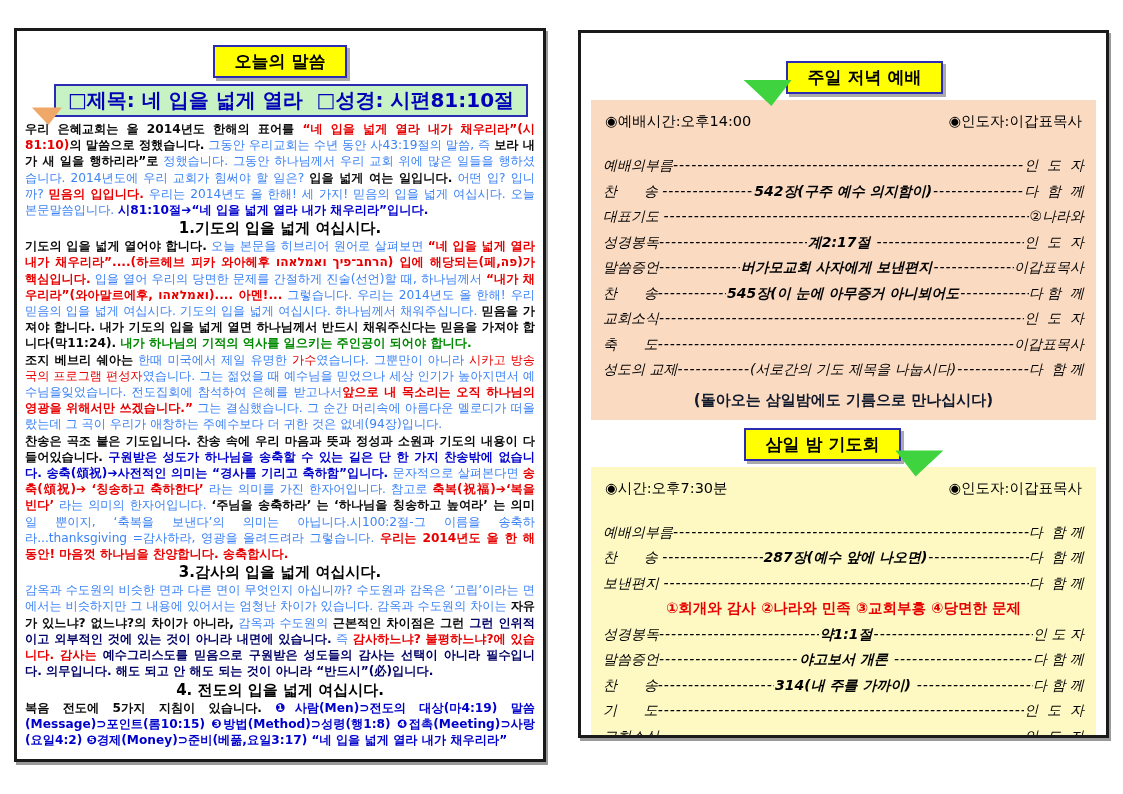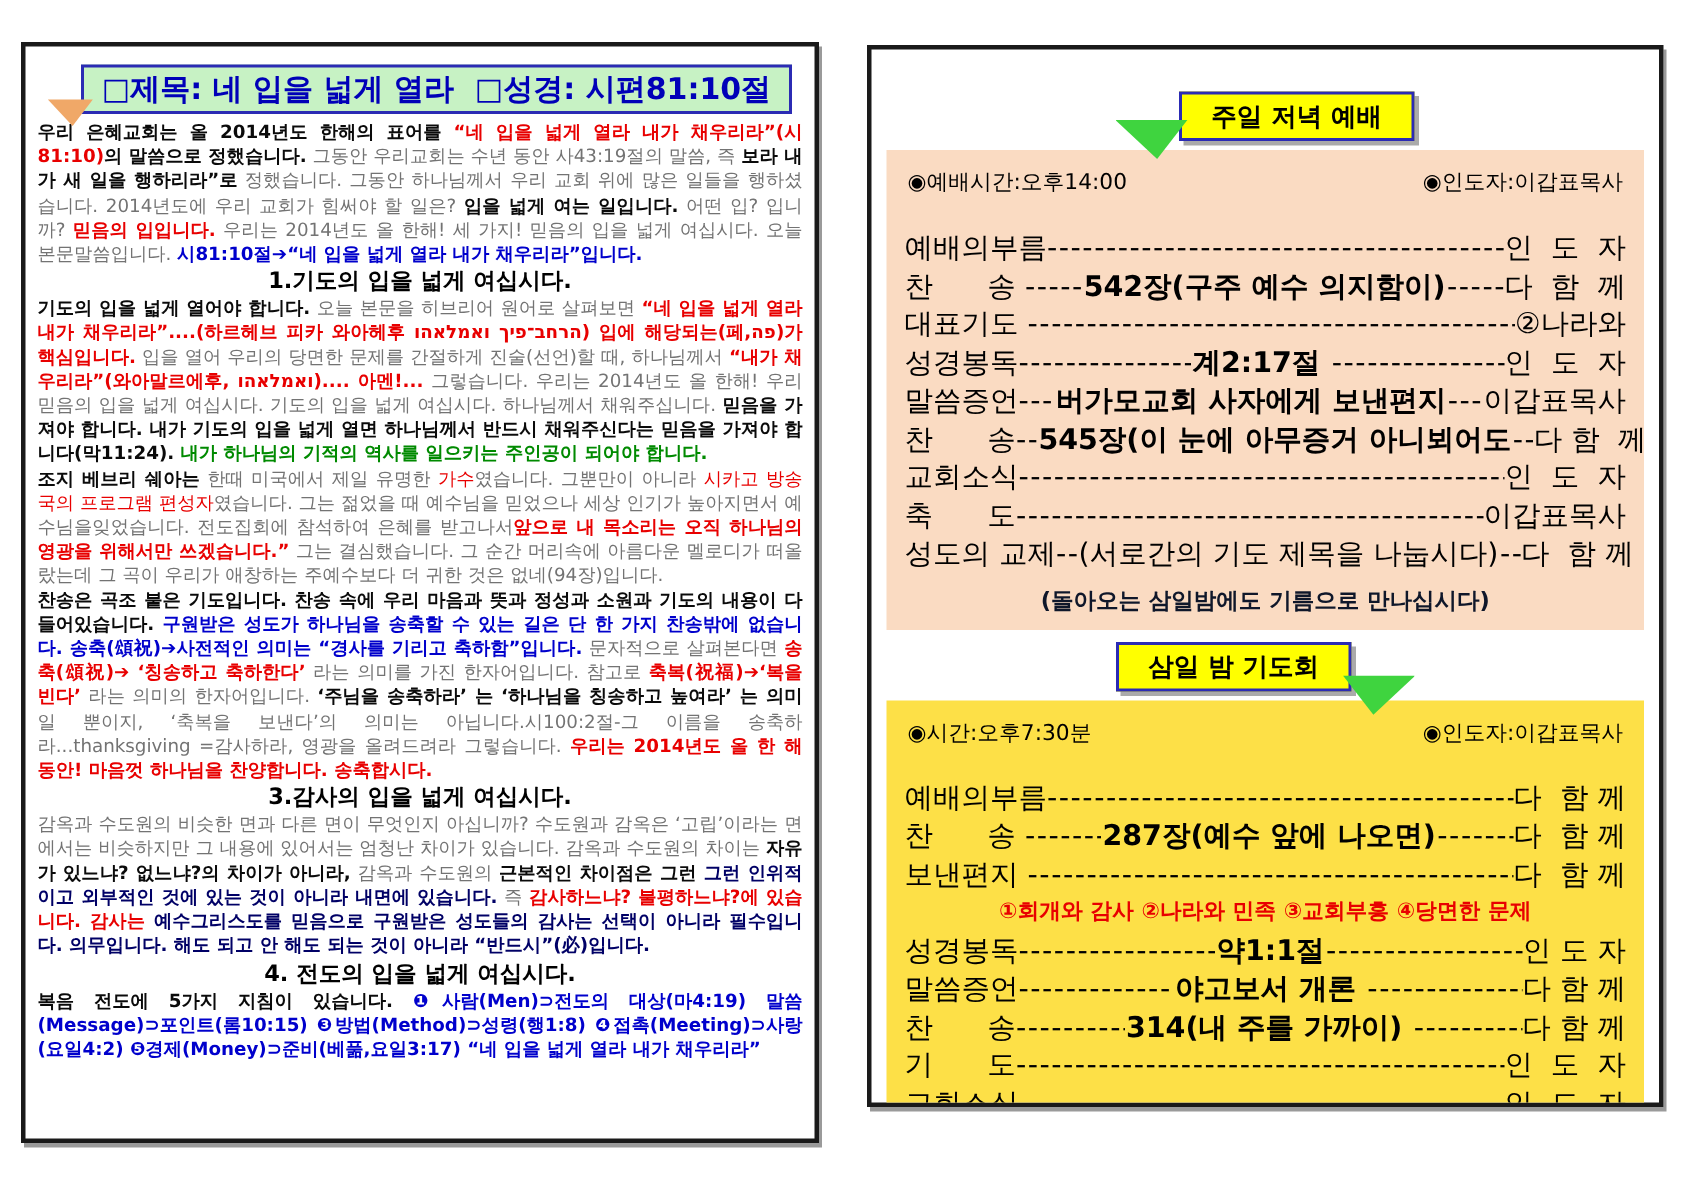--- a/index.html
+++ b/index.html
@@ -22,50 +22,53 @@
   .tri-peach{width:30px;height:22px;background:#f0a868;clip-path:polygon(0 20%,100% 20%,55% 100%);
              margin-right:-8px;margin-bottom:-8px;}
 
   
   .subtitle-row{display:flex;justify-content:center;align-items:flex-end;margin-top:6px;margin-bottom:4px;}
   .subtitle{background:#c7f2c4;border:2px solid #2b2bb4;color:#0000b8;font-weight:bold;
             font-size:20px;padding:1px 12px;white-space:pre;}
   .sermon-body{margin-top:4px;color:#1a1a1a;font-size:12.2px;line-height:16.2px;text-align:justify;}
   .para{margin:0;}
   .sec-heading{text-align:center;font-weight:bold;font-size:15px;color:#000;line-height:20px;}
-  .run-k{color:#737373;}
+  .run-k{color:#3b82f6;}
   .run-kb{color:#0a0a0a;font-weight:bold;}
   .run-r{color:#e80000;}
   .run-rb{color:#e80000;font-weight:bold;}
   .run-bb{color:#0000cc;font-weight:bold;}
   .run-gb{color:#008a00;font-weight:bold;}
   .run-nb{color:#000066;font-weight:bold;}
 
   
   .section{margin-top:2px;}
   .band{margin-top:6px;padding:8px 12px 10px 12px;}
   .info-row{display:flex;justify-content:space-between;font-size:14.5px;color:#000;
             padding:4px 2px 2px 2px;}
   .rows{margin-top:20px;}
-  .svc-row{display:flex;align-items:flex-end;font-size:19px;color:#000;line-height:25.5px;}
+  .svc-row{display:flex;align-items:flex-end;font-size:14px;color:#000;line-height:25.5px;font-style:italic;}
   .svc-label{white-space:pre;}
   .svc-right{white-space:pre;}
   .dashes{flex:1 1 0;overflow:hidden;white-space:nowrap;letter-spacing:1px;min-width:14px;}
   .svc-mid{white-space:pre;padding:0 1px;}
   .svc-mid.bold{font-weight:bold;}
   .svc-mid.redbold{font-weight:bold;color:#e80000;}
   .note-line{text-align:center;color:#e80000;font-weight:bold;font-size:14.5px;line-height:25.5px;}
   .svc-footer{text-align:center;color:#0f172a;font-weight:bold;font-size:15px;margin-top:8px;}
 </style>
 </head>
 <body>
 
 <div class="canvas">
 
   <div class="page page-left">
+    <div class="badge-wrap">
+      <div class="badge">오늘의 말씀</div>
+    </div>
     <div class="subtitle-row">
       <span class="tri tri-peach"></span>
       <div class="subtitle">□제목: 네 입을 넓게 열라  □성경: 시편81:10절</div>
     </div>
     <div class="sermon-body">
         <div class="para"><span class="run-kb">우리 은혜교회는 올 2014년도 한해의 표어를 </span><span class="run-rb">“네 입을 넓게 열라 내가 채우리라”(시81:10)</span><span class="run-kb">의 말씀으로 정했습니다.</span><span class="run-k"> 그동안 우리교회는 수년 동안 사43:19절의 말씀, 즉 </span><span class="run-kb">보라 내가 새 일을 행하리라”로</span><span class="run-k"> 정했습니다. 그동안 하나님께서 우리 교회 위에 많은 일들을 행하셨습니다. 2014년도에 우리 교회가 힘써야 할 일은? </span><span class="run-kb">입을 넓게 여는 일입니다.</span><span class="run-k"> 어떤 입? 입니까? </span><span class="run-rb">믿음의 입입니다.</span><span class="run-k"> 우리는 2014년도 올 한해! 세 가지! 믿음의 입을 넓게 여십시다. 오늘 본문말씀입니다. </span><span class="run-bb">시81:10절➔“네 입을 넓게 열라 내가 채우리라”입니다.</span></div>
         <div class="sec-heading">1.기도의 입을 넓게 여십시다.</div>
         <div class="para"><span class="run-kb">기도의 입을 넓게 열어야 합니다.</span><span class="run-k"> 오늘 본문을 히브리어 원어로 살펴보면 </span><span class="run-rb">“네 입을 넓게 열라 내가 채우리라”....(하르헤브 피카 와아헤후  הרחב־פיך ואמלאהו) 입에 해당되는(페,פה)가 핵심입니다.</span><span class="run-k"> 입을 열어 우리의 당면한 문제를 간절하게 진술(선언)할 때, 하나님께서 </span><span class="run-rb">“내가 채우리라”(와아말르에후, ואמלאהו).... 아멘!...</span><span class="run-k"> 그렇습니다. 우리는 2014년도 올 한해! 우리 믿음의 입을 넓게 여십시다. 기도의 입을 넓게 여십시다. 하나님께서 채워주십니다. </span><span class="run-kb">믿음을 가져야 합니다. 내가  기도의 입을 넓게 열면 하나님께서 반드시 채워주신다는 믿음을 가져야 합니다(막11:24).</span><span class="run-gb"> 내가 하나님의 기적의 역사를 일으키는 주인공이 되어야 합니다.</span></div>
         <div class="para"><span class="run-kb">조지 베브리 쉐아는</span><span class="run-k"> 한때 미국에서 제일 유명한 </span><span class="run-r">가수</span><span class="run-k">였습니다. 그뿐만이 아니라 </span><span class="run-r">시카고 방송국의 프로그램 편성자</span><span class="run-k">였습니다. 그는 젊었을 때 예수님을 믿었으나 세상 인기가 높아지면서 예수님을잊었습니다. 전도집회에 참석하여 은혜를 받고나서</span><span class="run-rb">앞으로 내 목소리는 오직 하나님의 영광을 위해서만 쓰겠습니다.”</span><span class="run-k"> 그는 결심했습니다. 그 순간 머리속에 아름다운 멜로디가 떠올랐는데 그 곡이 우리가 애창하는 주예수보다 더 귀한 것은 없네(94장)입니다.</span></div>
         <div class="para"><span class="run-kb">찬송은 곡조 붙은 기도입니다. 찬송 속에 우리 마음과 뜻과 정성과 소원과 기도의 내용이 다 들어있습니다.</span><span class="run-bb"> 구원받은 성도가 하나님을 송축할 수 있는 길은 단 한 가지 찬송밖에 없습니다. 송축(頌祝)➔사전적인 의미는 “경사를 기리고 축하함”입니다.</span><span class="run-k"> 문자적으로 살펴본다면 </span><span class="run-rb">송축(頌祝)➔ ‘칭송하고 축하한다’</span><span class="run-k"> 라는 의미를 가진 한자어입니다. 참고로  </span><span class="run-rb">축복(祝福)➔‘복을 빈다’</span><span class="run-k"> 라는 의미의 한자어입니다. </span><span class="run-kb">‘주님을 송축하라’ 는 ‘하나님을 칭송하고 높여라’ 는 의미</span><span class="run-k">일 뿐이지, ‘축복을 보낸다’의 의미는 아닙니다.시100:2절-그 이름을 송축하라...thanksgiving =감사하라, 영광을 올려드려라 그렇습니다. </span><span class="run-rb">우리는 2014년도 올 한 해 동안! 마음껏 하나님을 찬양합니다. 송축합시다.</span></div>
@@ -147,21 +150,21 @@
           </div>
         <div class="svc-footer">(돌아오는 삼일밤에도 기름으로 만나십시다)</div>
       </div>
     </div>
 
     <div class="section">
       <div class="badge-row">
         <div class="badge">삼일 밤 기도회</div>
         <span class="tri tri-green tri-right"></span>
       </div>
-      <div class="band" style="background: #fde047;">
+      <div class="band" style="background: #fef9c3;">
         <div class="info-row">
           <span>◉시간:오후7:30분</span>
           <span>◉인도자:이갑표목사</span>
         </div>
         <div class="rows">
             <div class="svc-row">
               <span class="svc-label">예배의부름</span>
               <span class="dashes">--------------------------------------------------------------------------------------------------------------------------------------------</span>
               <span class="svc-right">다  함 께</span>
             </div>

